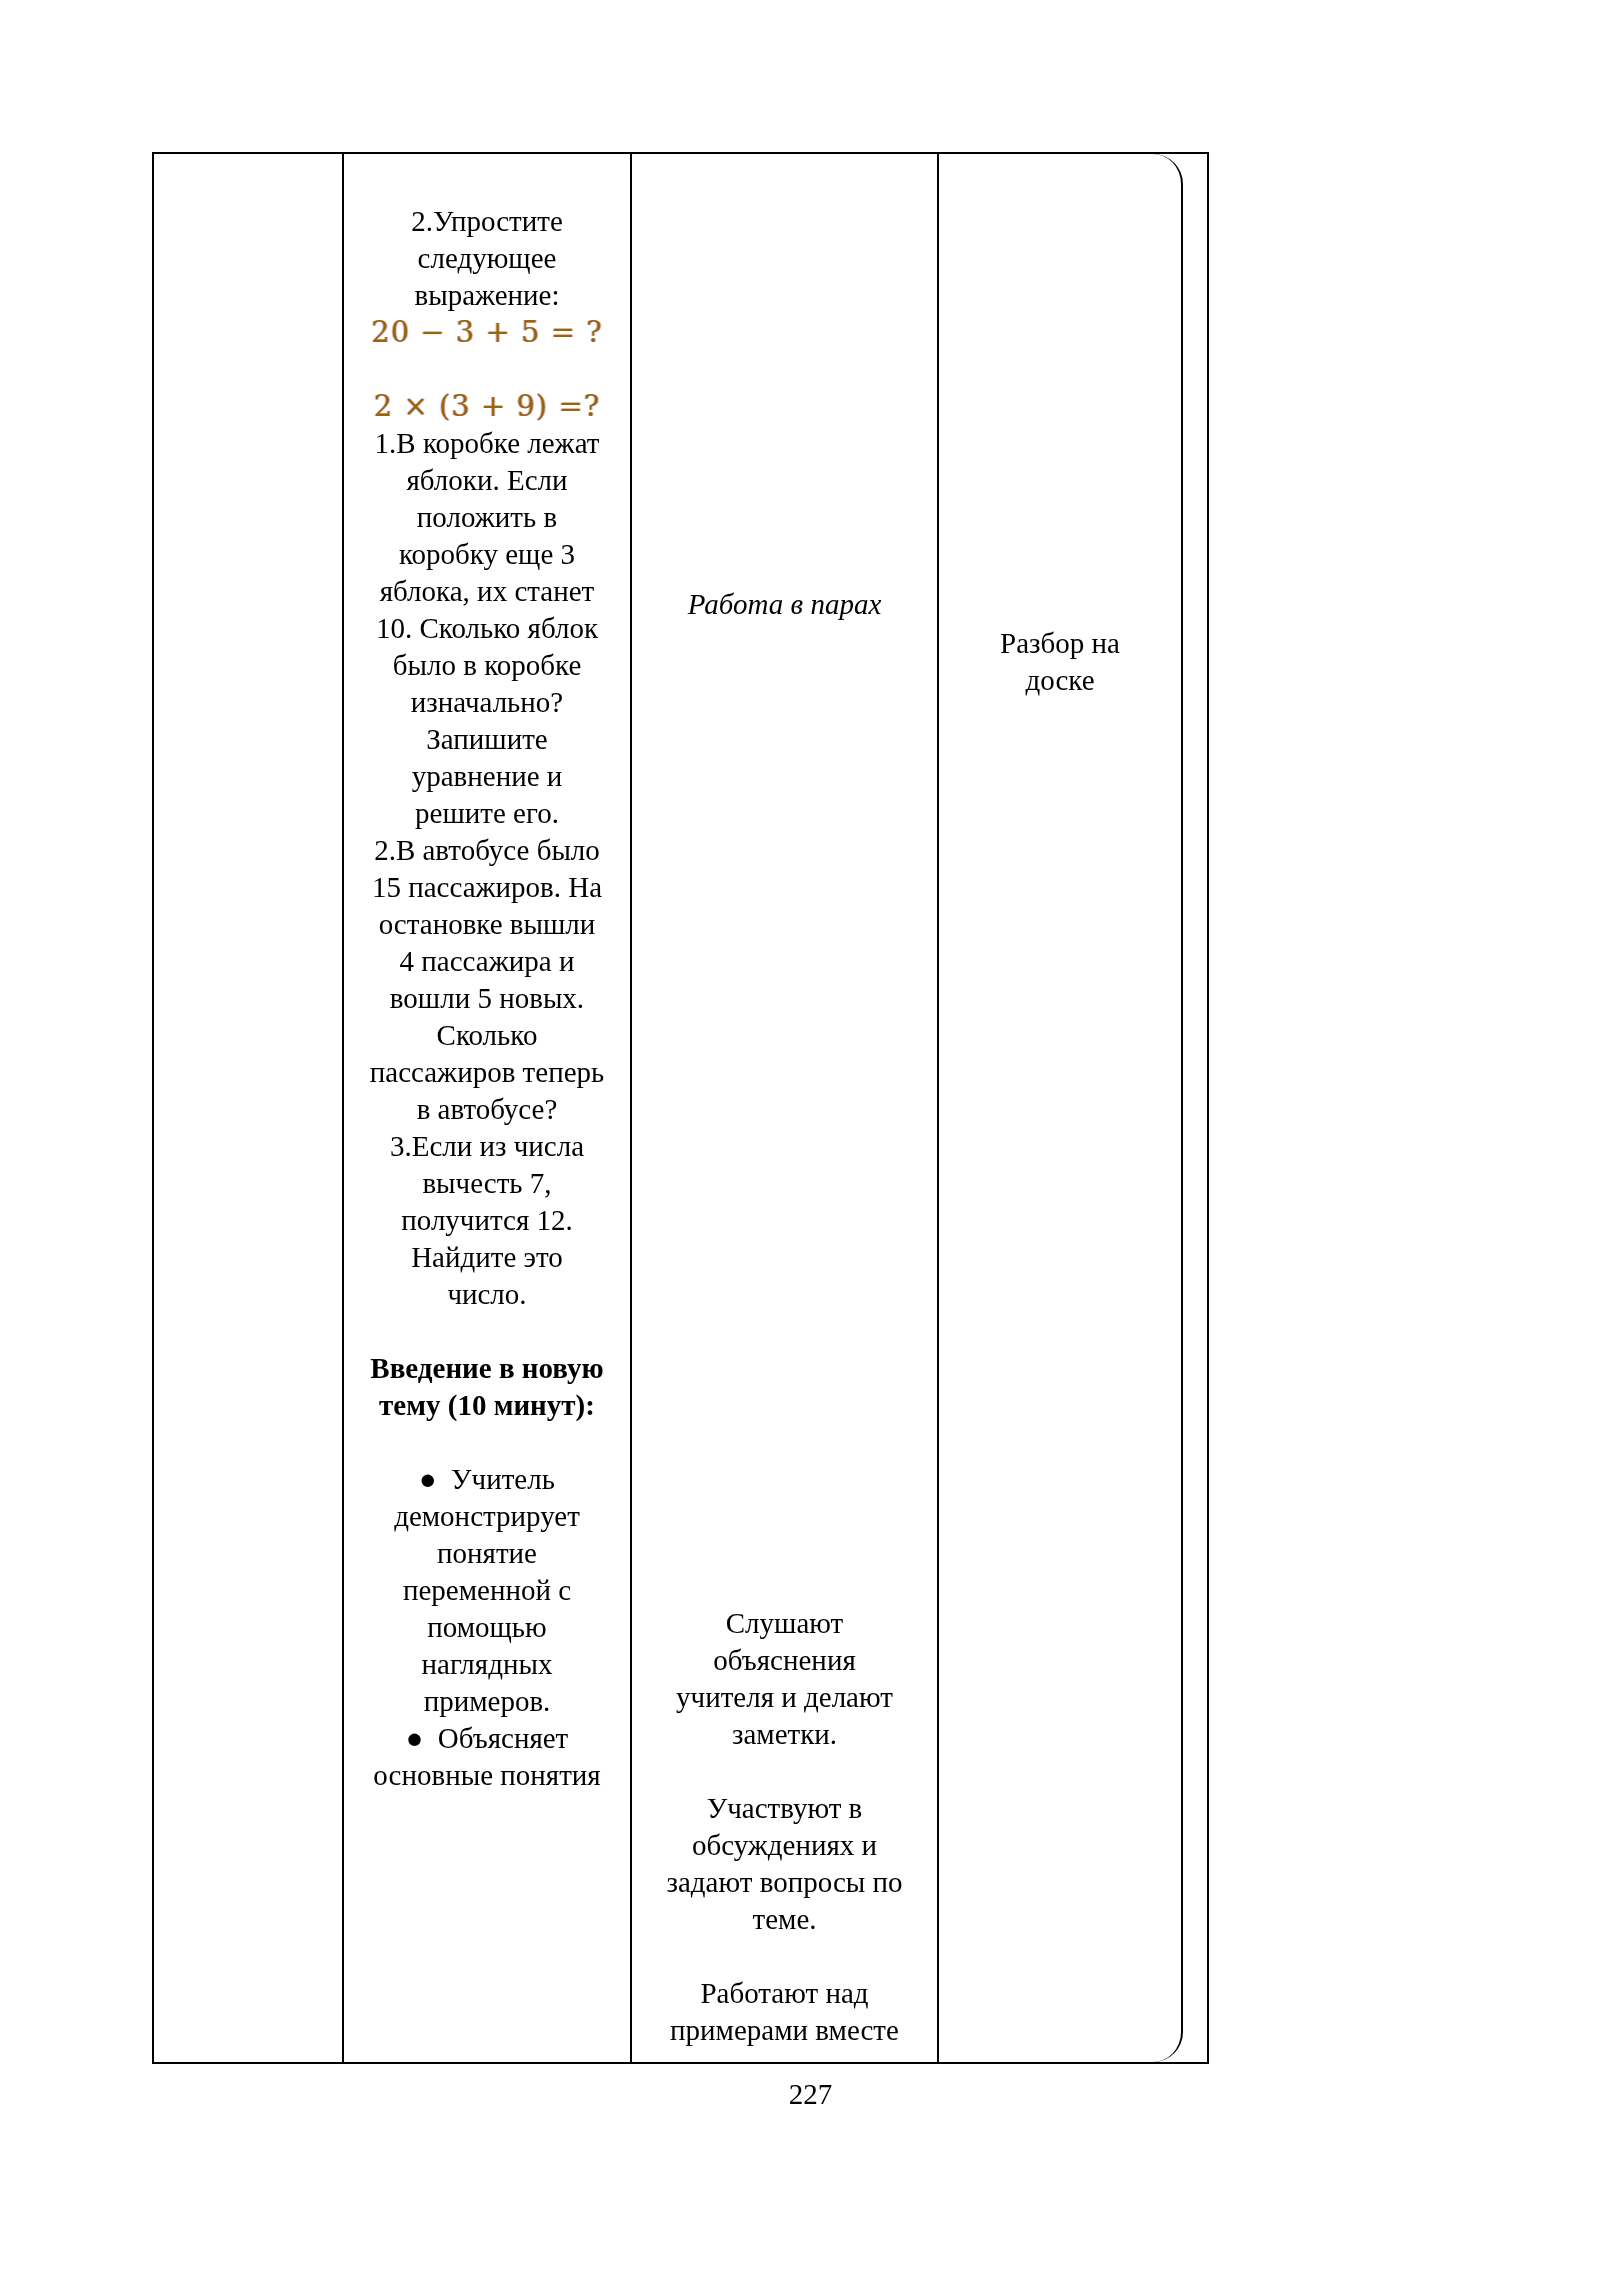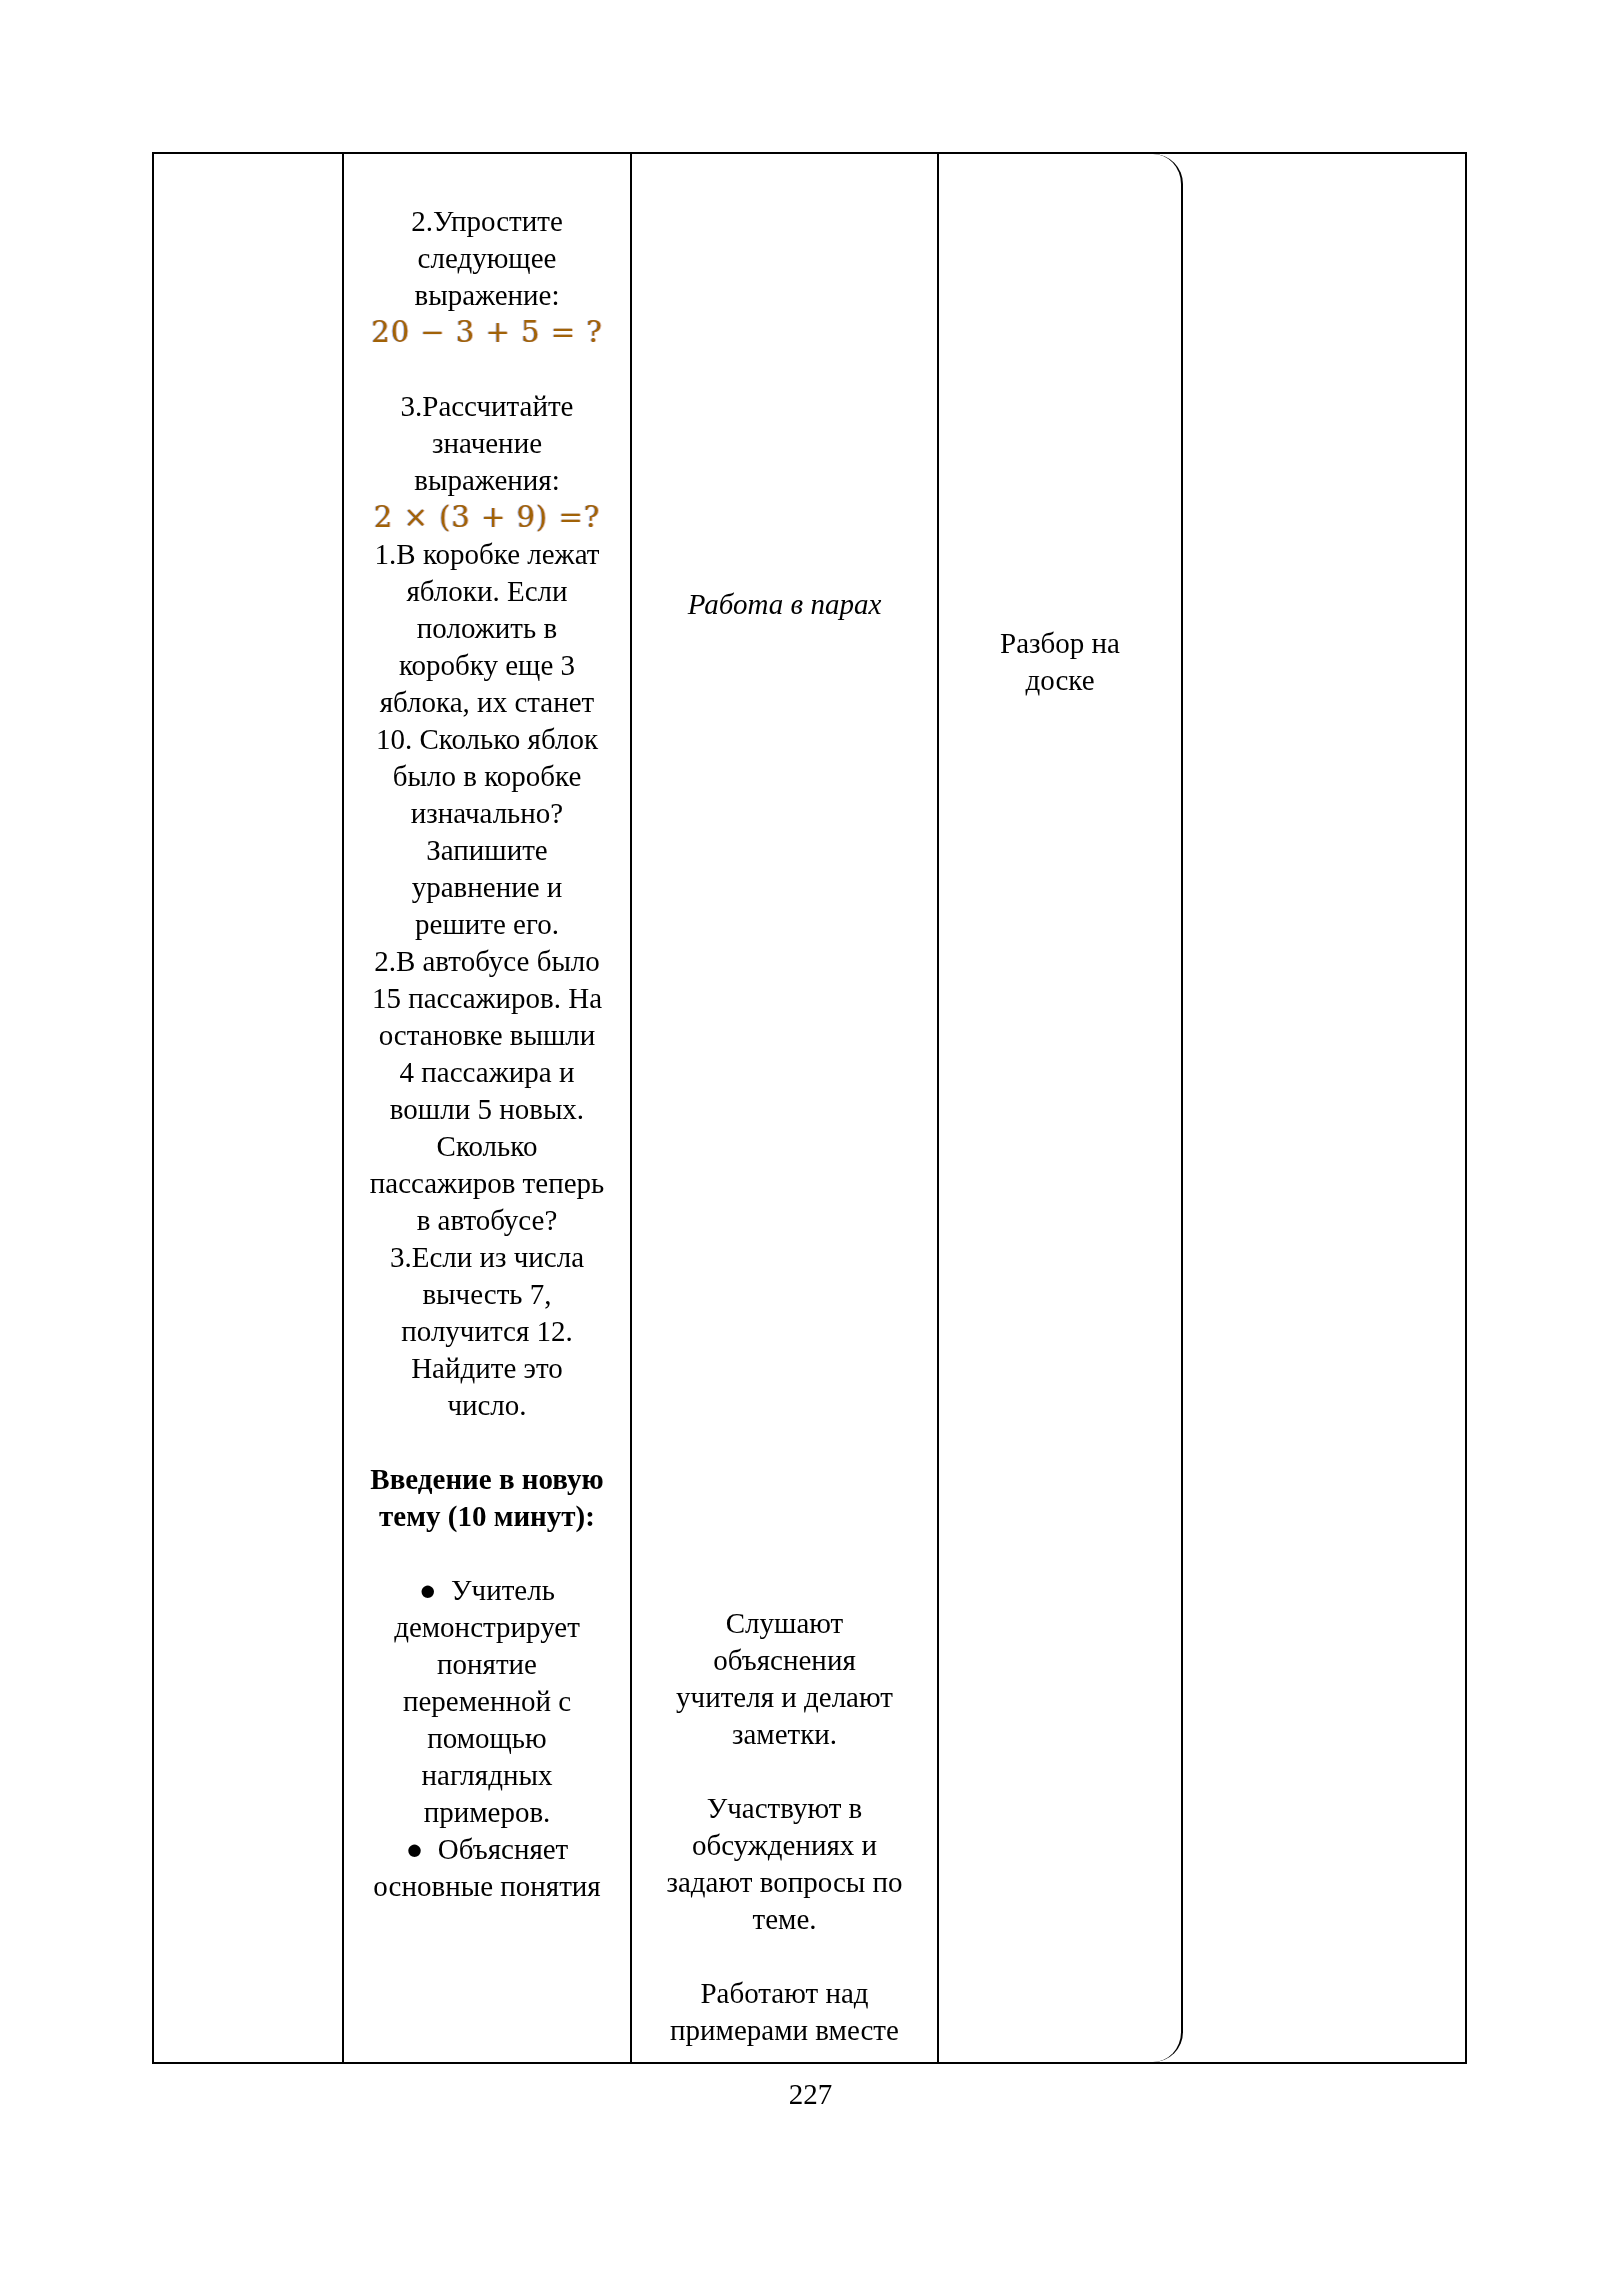--- a/index.html
+++ b/index.html
@@ -13,21 +13,21 @@
     height: 2293px;
     background: #ffffff;
     font-family: "Liberation Serif", serif;
     color: #000000;
     overflow: hidden;
   }
   .lesson-table {
     position: absolute;
     left: 152px;
     top: 152px;
-    width: 1315px;
+    width: 1057px;
     height: 1912px;
     box-sizing: border-box;
     border-top: 2.9px solid #000;
     border-bottom: 2.9px solid #000;
     border-left: 2px solid #000;
     border-right: 2px solid #000;
     display: flex;
     align-items: stretch;
   }
   .col {
@@ -79,23 +79,20 @@
   <div class="lesson-table">
 
     <div class="col col-1 col-divider"></div>
 
     <div class="col col-2 col-divider">
       <div class="tblock">2.Упростите
 следующее
 выражение:</div>
       <div class="tblock math">20 − 3 + 5 = ?</div>
       <div class="gap"></div>
-      <div class="tblock">3.Рассчитайте
-значение
-выражения:</div>
       <div class="tblock math">2 × (3 + 9) =?</div>
       <div class="tblock">1.В коробке лежат
 яблоки. Если
 положить в
 коробку еще 3
 яблока, их станет
 10. Сколько яблок
 было в коробке
 изначально?
 Запишите

